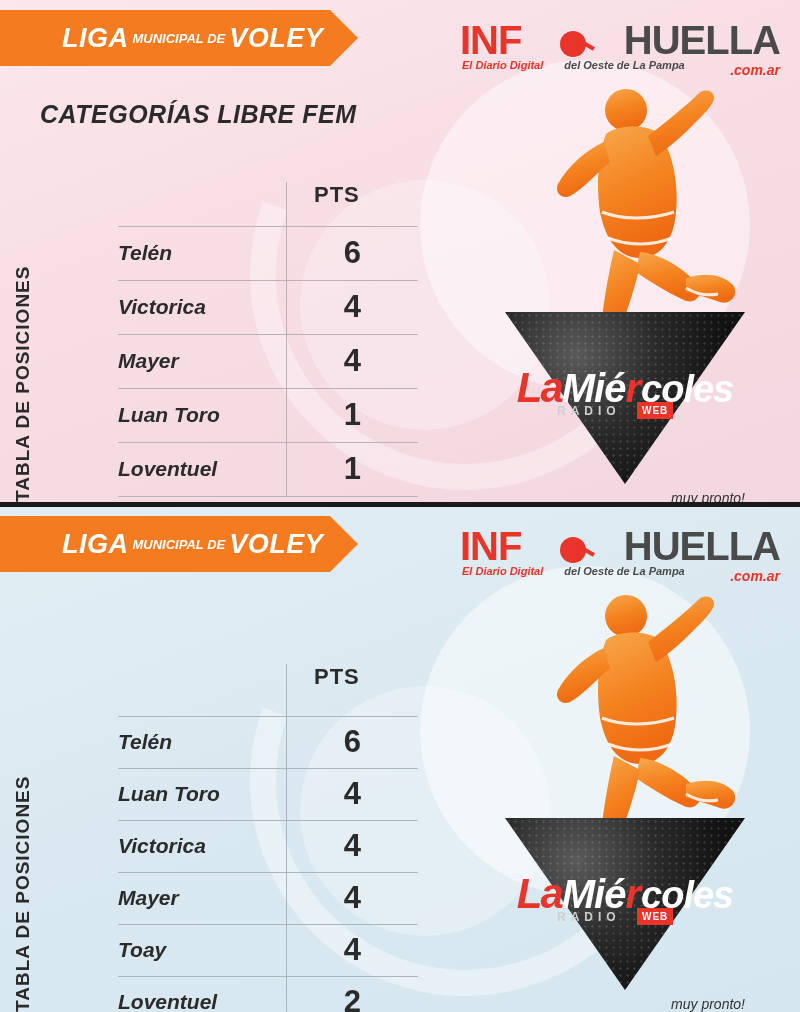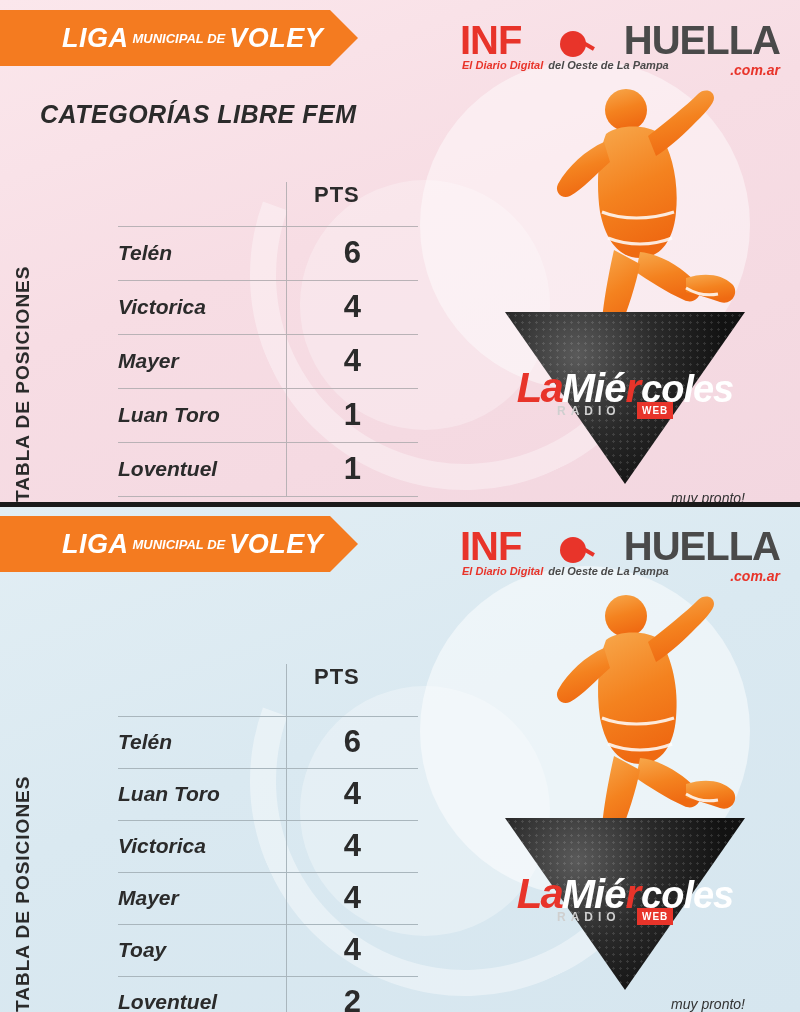--- a/index.html
+++ b/index.html
@@ -121,21 +121,21 @@
     position: relative; top: 3px;
   }
   .logo-dot::after {
     content:""; position: absolute; right: -9px; top: 12px;
     width: 16px; height: 4px; background: #e8342a; transform: rotate(30deg);
   }
   .logo-huella {
     font-size: 40px; font-weight: bold; color: #4a4a4a; letter-spacing: -1px;
   }
   .logo-sub {
-    display: flex; align-items: flex-start; gap: 5px;
+    display: flex; align-items: flex-start; gap: 21px;
     margin-top: -4px; padding-left: 2px;
   }
   .logo-sub-red { color: #e8342a; font-size: 11px; font-weight: bold; font-style: italic; }
   .logo-sub-grey { color: #4a4a4a; font-size: 11px; font-weight: bold; font-style: italic; }
   .logo-com {
     color: #e8342a; font-size: 14px; font-weight: bold; font-style: italic;
     position: absolute; right: 0; top: 44px;
   }
 
   

